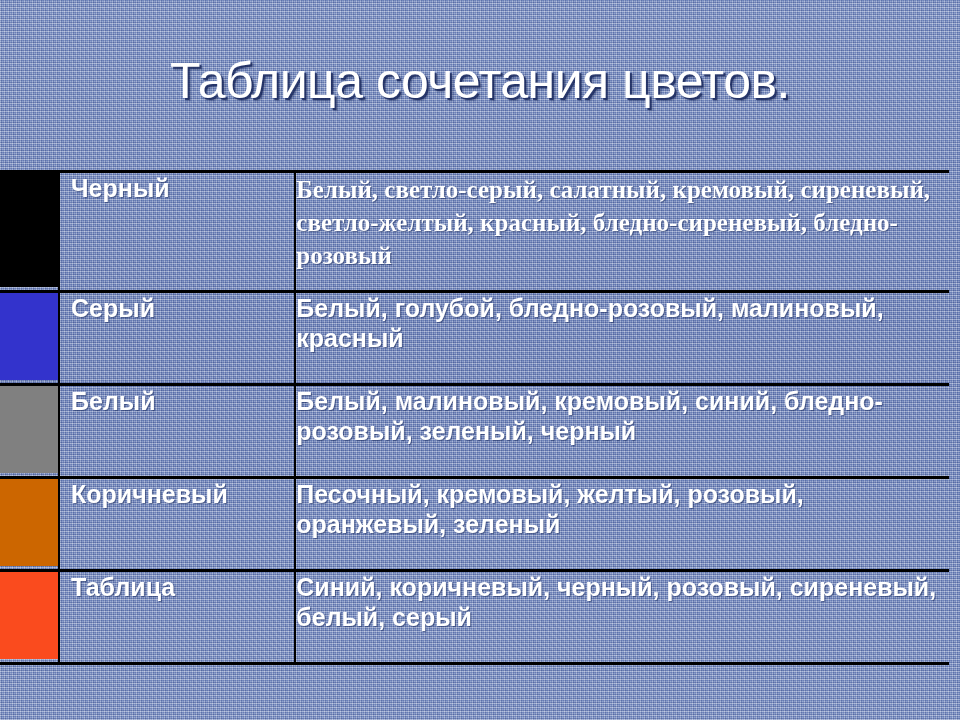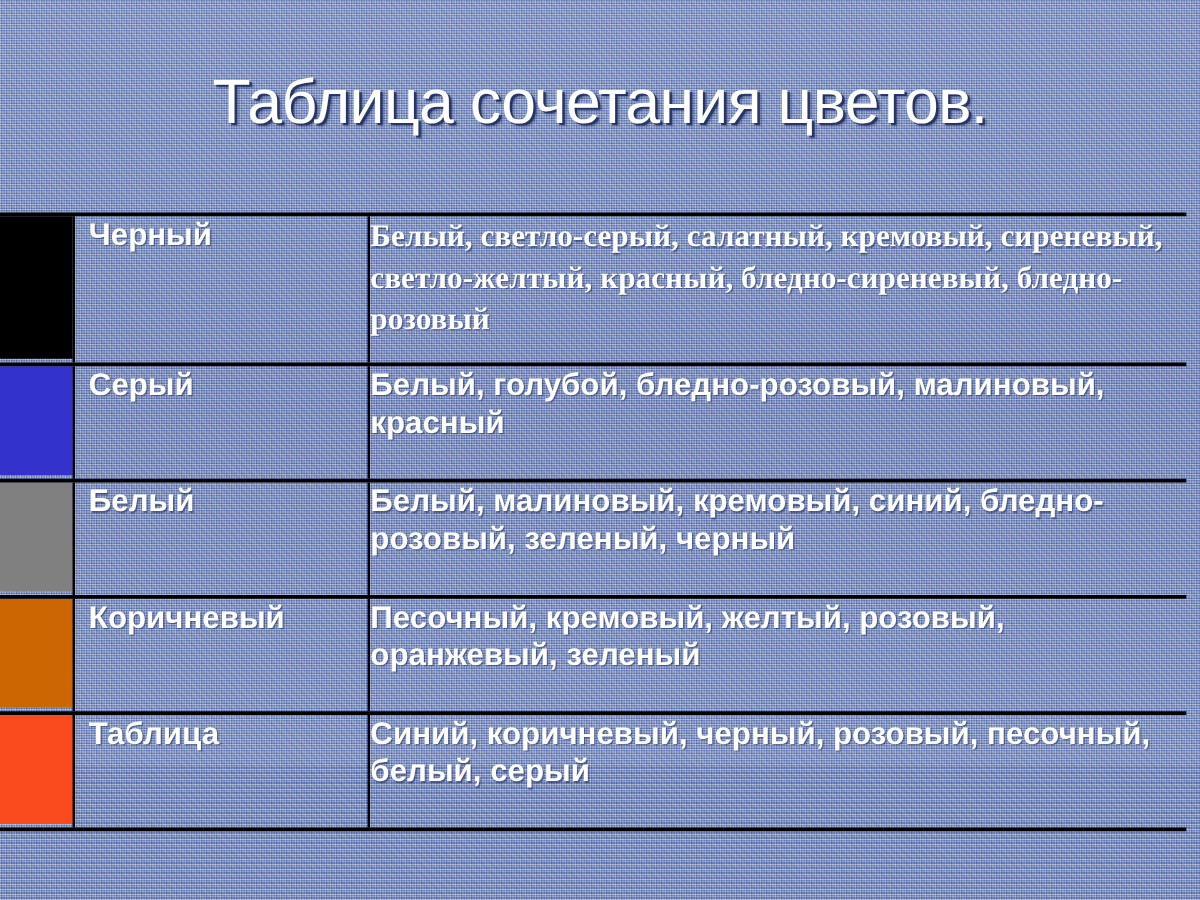--- a/index.html
+++ b/index.html
@@ -188,20 +188,20 @@
       </tr>
 
       <tr>
         <td class="swatch-cell">
           <span class="swatch" style="background:#fa4b1e;"></span>
         </td>
         <td class="name-cell">
           <span class="name-text">Таблица</span>
         </td>
         <td class="desc-cell">
-          <span class="desc-text">Синий, коричневый, черный, розовый, песочный, белый, серый</span>
+          <span class="desc-text">Синий, коричневый, черный, розовый, сиреневый, белый, серый</span>
         </td>
       </tr>
 
     </tbody>
   </table>
 
 </div>
 
 </body></html>

